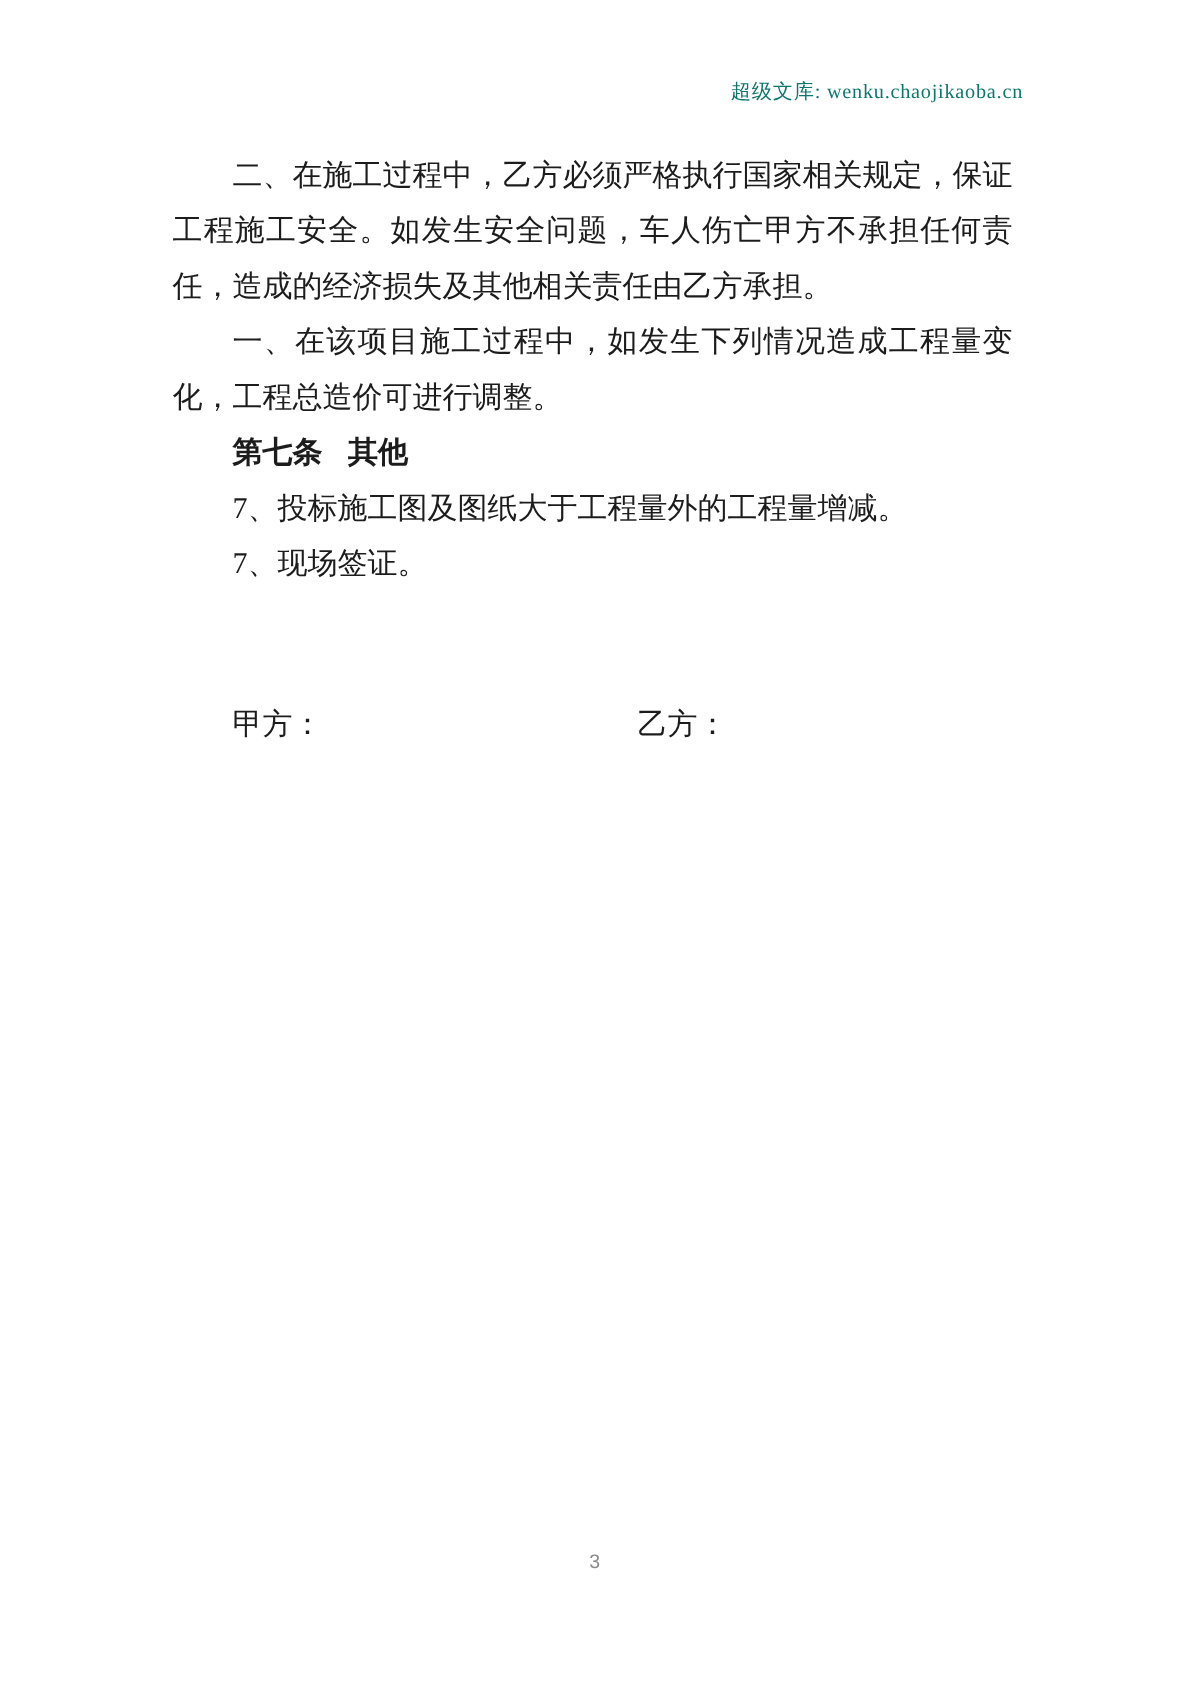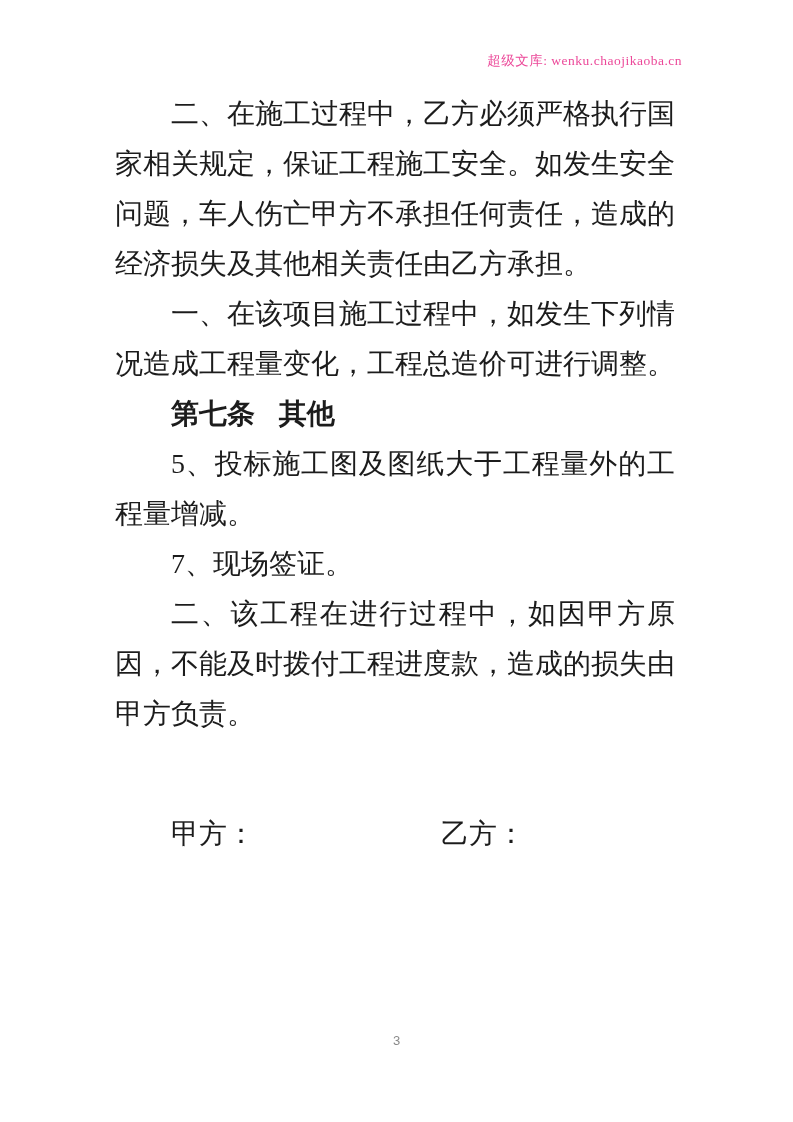--- a/index.html
+++ b/index.html
@@ -15,24 +15,24 @@
   .watermark {
     position: absolute;
     top: 52px;
     right: 111px;
     font-size: 13.5px;
     letter-spacing: 0.5px;
   }
   .doc-body {
     position: absolute;
     left: 115px;
-    top: 89px;
+    top: 99px;
     width: 560px;
-    font-size: 28px;
-    line-height: 50px;
+    font-size: 20px;
+    line-height: 37px;
     text-align: justify;
   }
   .para { text-indent: 2em; }
   .para.heading { font-weight: bold; }
   .lead { font-weight: bold; margin-right: 0.75em; }
   .heading .lead { margin-right: 0.85em; }
   .signature-block {
     margin-top: 70px;
     text-indent: 0;
   }
@@ -47,36 +47,35 @@
     width: 100%;
     text-align: center;
     font-size: 13px;
     color: #8a8a8a;
     font-family: "Liberation Sans", sans-serif;
   }
 </style>
 </head>
 <body>
 
-<div class="watermark" style="color: #ec4899;">超级文库: wenku.chaojikaoba.cn</div>
+<div class="watermark" style="color: #0f766e;">超级文库: wenku.chaojikaoba.cn</div>
 
 <div class="doc-body">
 
   <p class="para">二、在施工过程中，乙方必须严格执行国家相关规定，保证工程施工安全。如发生安全问题，车人伤亡甲方不承担任何责任，造成的经济损失及其他相关责任由乙方承担。</p>
 
   <p class="para">一、在该项目施工过程中，如发生下列情况造成工程量变化，工程总造价可进行调整。</p>
 
   <p class="para heading"><span class="lead">第七条</span><span>其他</span></p>
 
 
-  <p class="para">5、投标施工图及图纸大于工程量外的工程量增减。</p>
+  <p class="para">7、投标施工图及图纸大于工程量外的工程量增减。</p>
 
   <p class="para">7、现场签证。</p>
 
-  <p class="para">二、该工程在进行过程中，如因甲方原因，不能及时拨付工程进度款，造成的损失由甲方负责。</p>
 
 
 
 
   <div class="signature-block">
     <div class="sig-row">
       <span class="party-a">甲方：</span><span class="party-b">乙方：</span>
     </div>
   </div>
 

